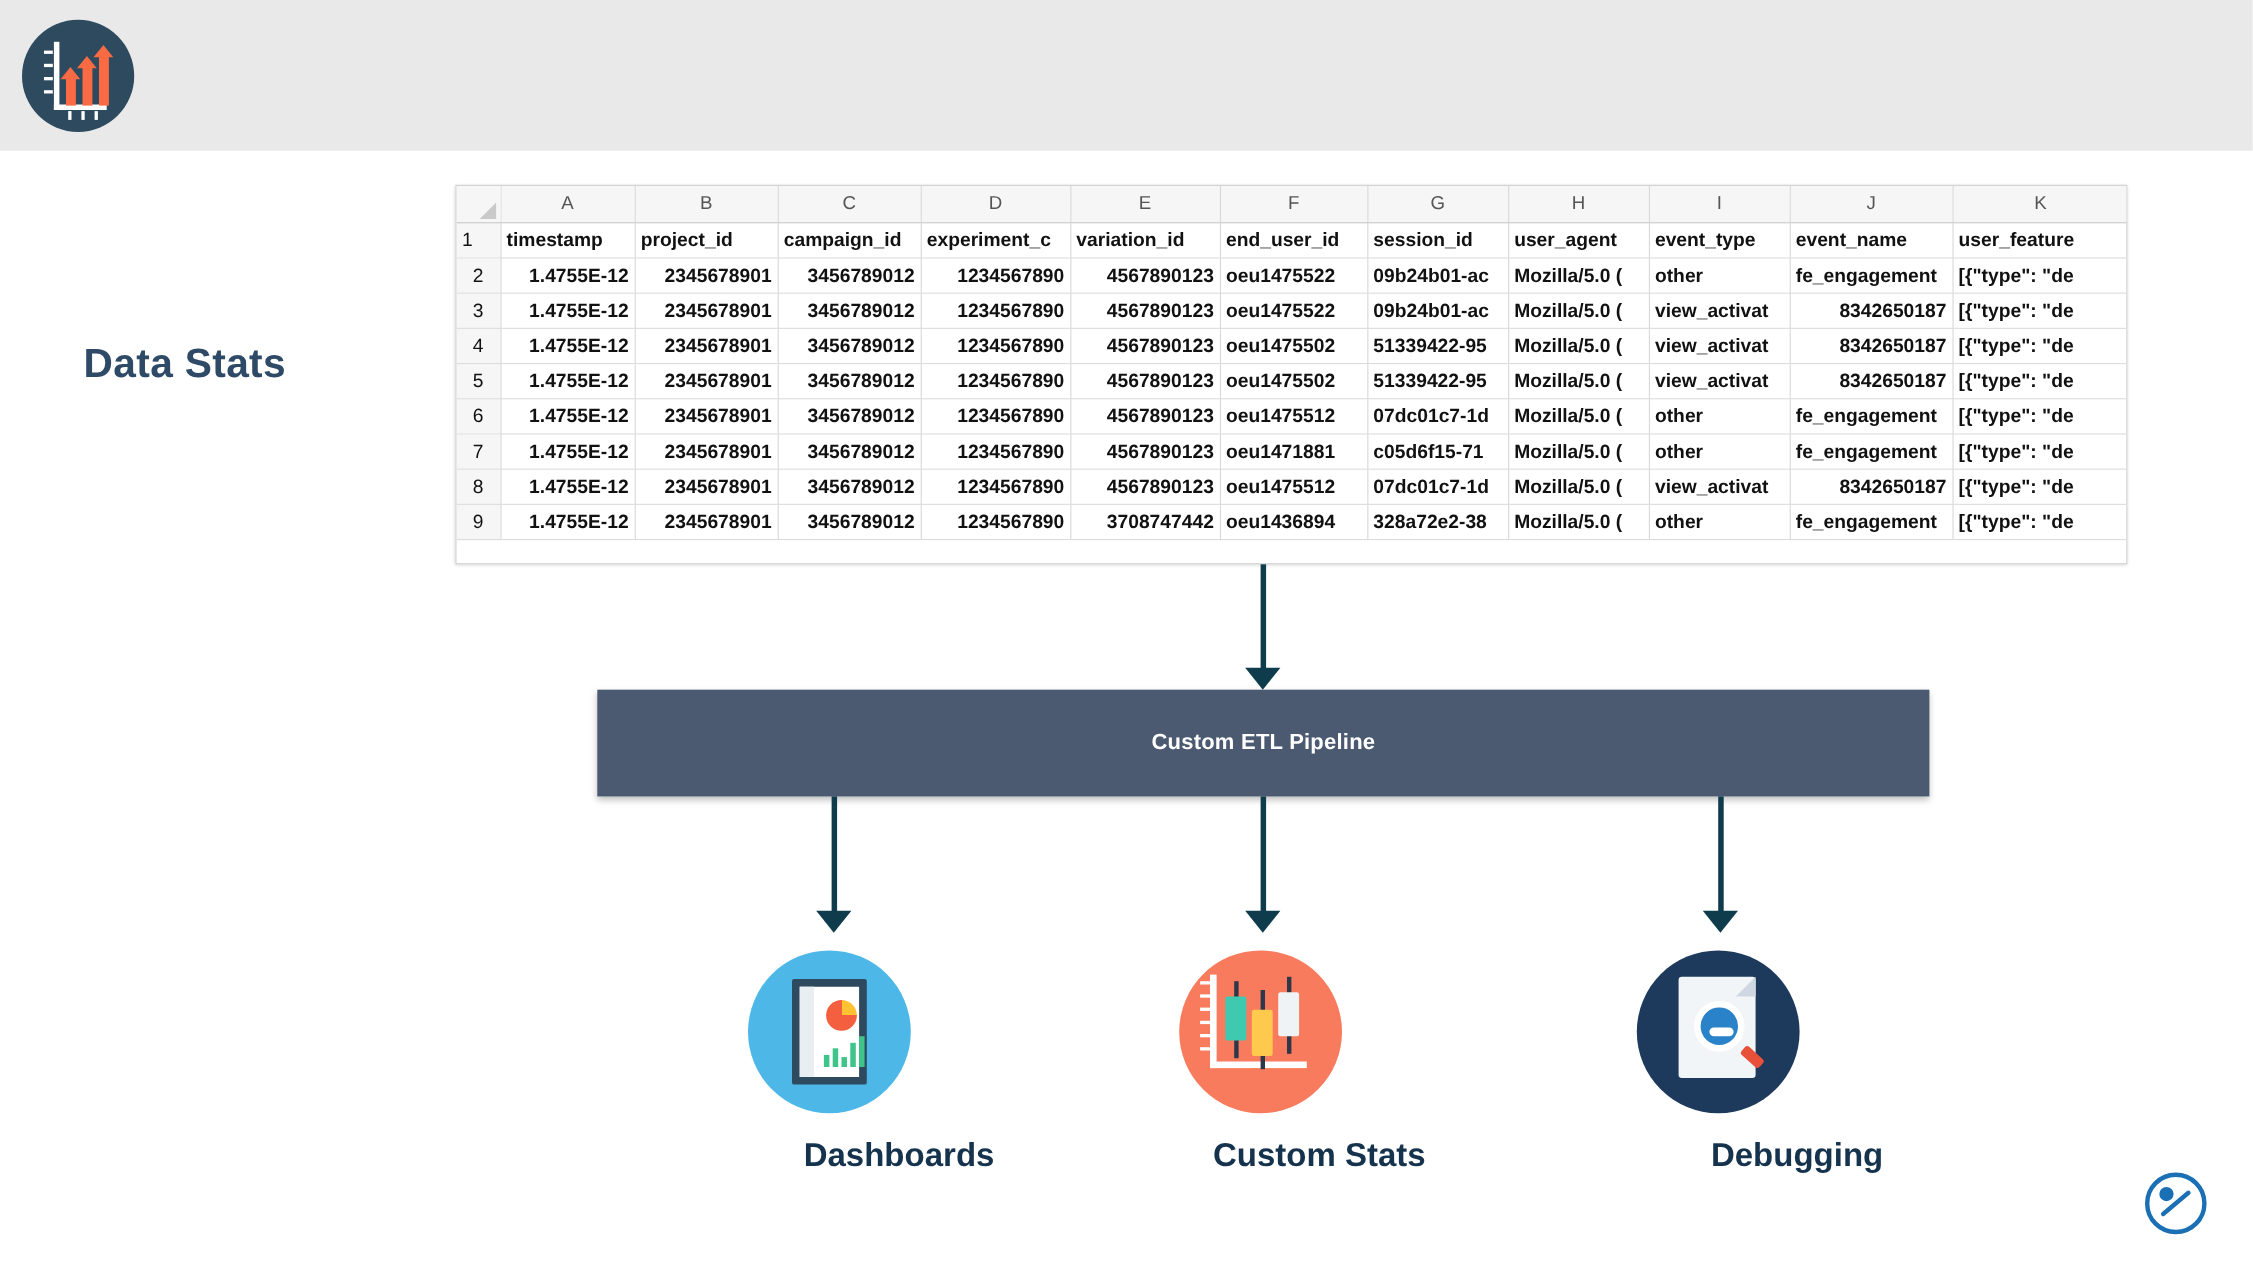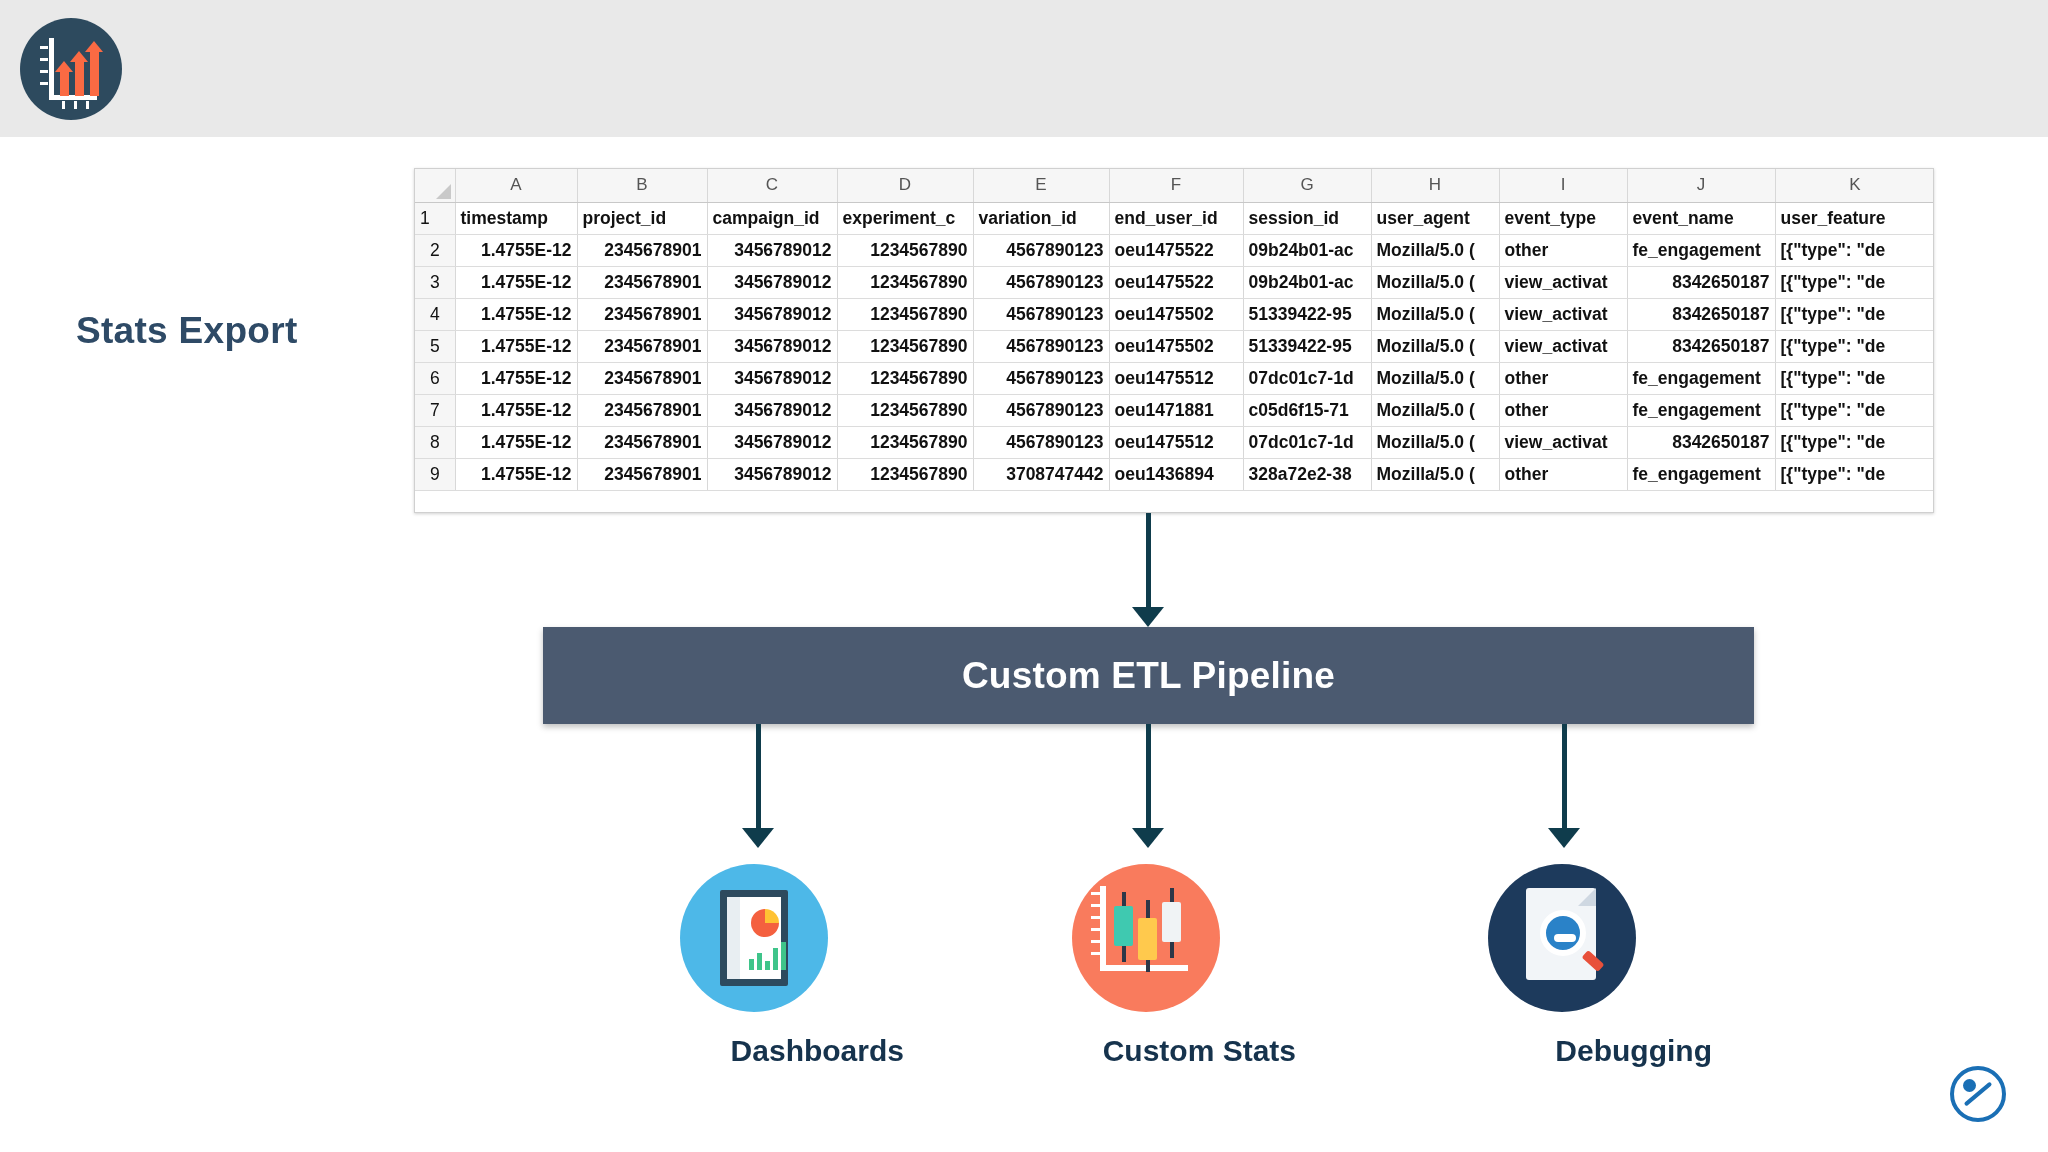--- a/index.html
+++ b/index.html
@@ -97,21 +97,21 @@
     border-top: 20px solid #0f3c4c;
   }
 
   
   .etl-bar {
     position: absolute; left: 543px; top: 627px; width: 1211px; height: 97px;
     background: #4b5a70;
     box-shadow: 0 3px 6px rgba(0,0,0,0.25);
     display: flex; align-items: center; justify-content: center;
   }
-  .etl-bar span { color: #ffffff; font-size: 37px; font-weight: bold; letter-spacing: .2px; }
+  .etl-bar span { color: #ffffff; font-size: 20px; font-weight: bold; letter-spacing: .2px; }
 
   
   .out { position: absolute; width: 300px; text-align: right; }
   .circle {
     width: 148px; height: 148px; border-radius: 50%;
     margin: 0 auto; position: relative; overflow: hidden;
   }
   .out-label {
     margin-top: 22px; font-size: 30px; font-weight: bold; color: #16334d;
   }
@@ -188,21 +188,21 @@
       <div class="logo-tick" style="top:64px"></div>
       <div class="logo-tickb" style="left:42px"></div>
       <div class="logo-tickb" style="left:54px"></div>
       <div class="logo-tickb" style="left:66px"></div>
       <div class="arrow" style="left:40px; top:52px; height:26px;"></div>
       <div class="arrow" style="left:55px; top:42px; height:36px;"></div>
       <div class="arrow" style="left:70px; top:32px; height:46px;"></div>
     </div>
   </div>
 
-  <div class="data-export-label">Stats Export</div>
+  <div class="data-export-label">Data Stats</div>
 
   <div class="sheet">
     <table class="grid">
       <colgroup>
         <col style="width:40px">
           <col style="width:122px">
           <col style="width:130px">
           <col style="width:130px">
         <col style="width:136px">
           <col style="width:136px">

